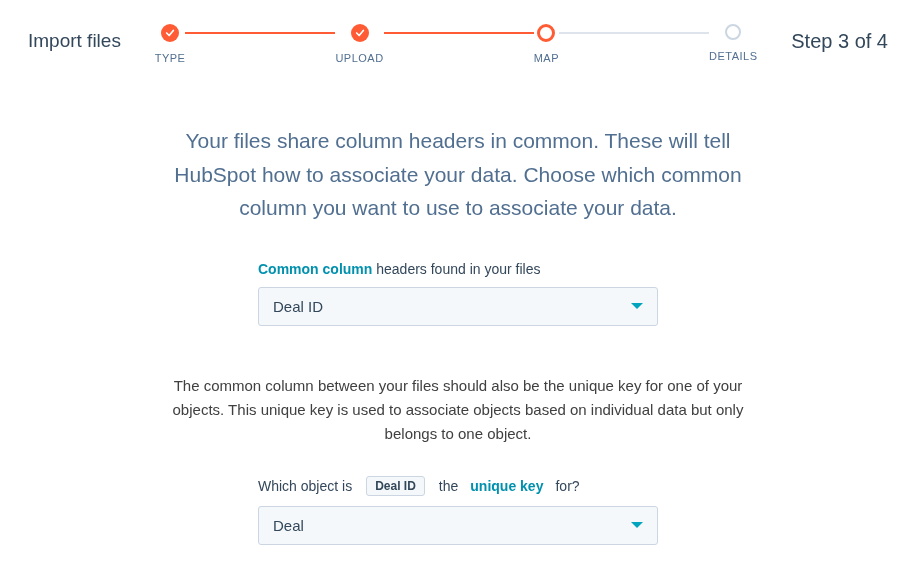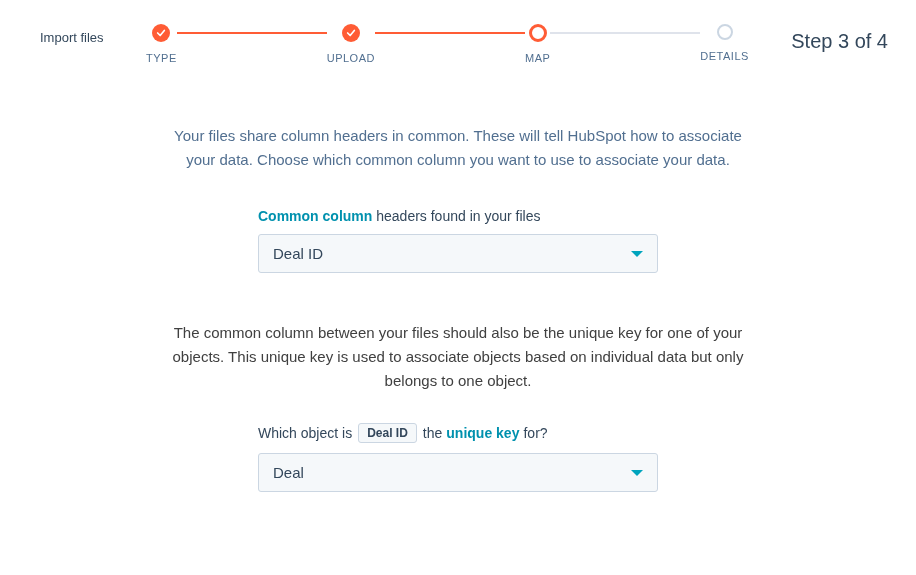--- a/index.html
+++ b/index.html
@@ -11,24 +11,23 @@
       height: 575px;
       overflow: hidden;
     }
     .header {
       display: flex;
       align-items: flex-start;
       justify-content: space-between;
       padding: 24px 28px 0 28px;
     }
     .header-left {
-      font-size: 13px;
+      font-size: 19px;
       color: #33475b;
       padding-top: 6px;
-      margin-left: 12px;
     }
     .header-right {
       font-size: 20px;
       color: #33475b;
       padding-top: 6px;
     }
     .stepper {
       display: flex;
       align-items: flex-start;
       justify-content: center;
@@ -87,21 +86,21 @@
       padding-top: 60px;
       text-align: center;
     }
     .title {
       font-size: 27px;
       font-weight: 400;
       color: #33475b;
       margin-bottom: 32px;
     }
     .desc {
-      font-size: 15px;
+      font-size: 21px;
       color: #516f90;
       line-height: 1.6;
       margin-bottom: 36px;
       padding: 0 20px;
     }
     .form-block {
       max-width: 400px;
       margin: 0 auto 48px auto;
       text-align: left;
     }
@@ -139,21 +138,21 @@
       margin-bottom: 30px;
       padding: 0 30px;
     }
     .inline-label {
       font-size: 14px;
       color: #33475b;
       margin-bottom: 10px;
       display: flex;
       align-items: center;
       flex-wrap: wrap;
-      gap: 4px;
+      gap: 12px;
     }
     .chip {
       display: inline-block;
       border: 1px solid #cbd6e2;
       background: #f5f8fa;
       border-radius: 3px;
       padding: 2px 8px;
       font-size: 12px;
       font-weight: 600;
       color: #33475b;

